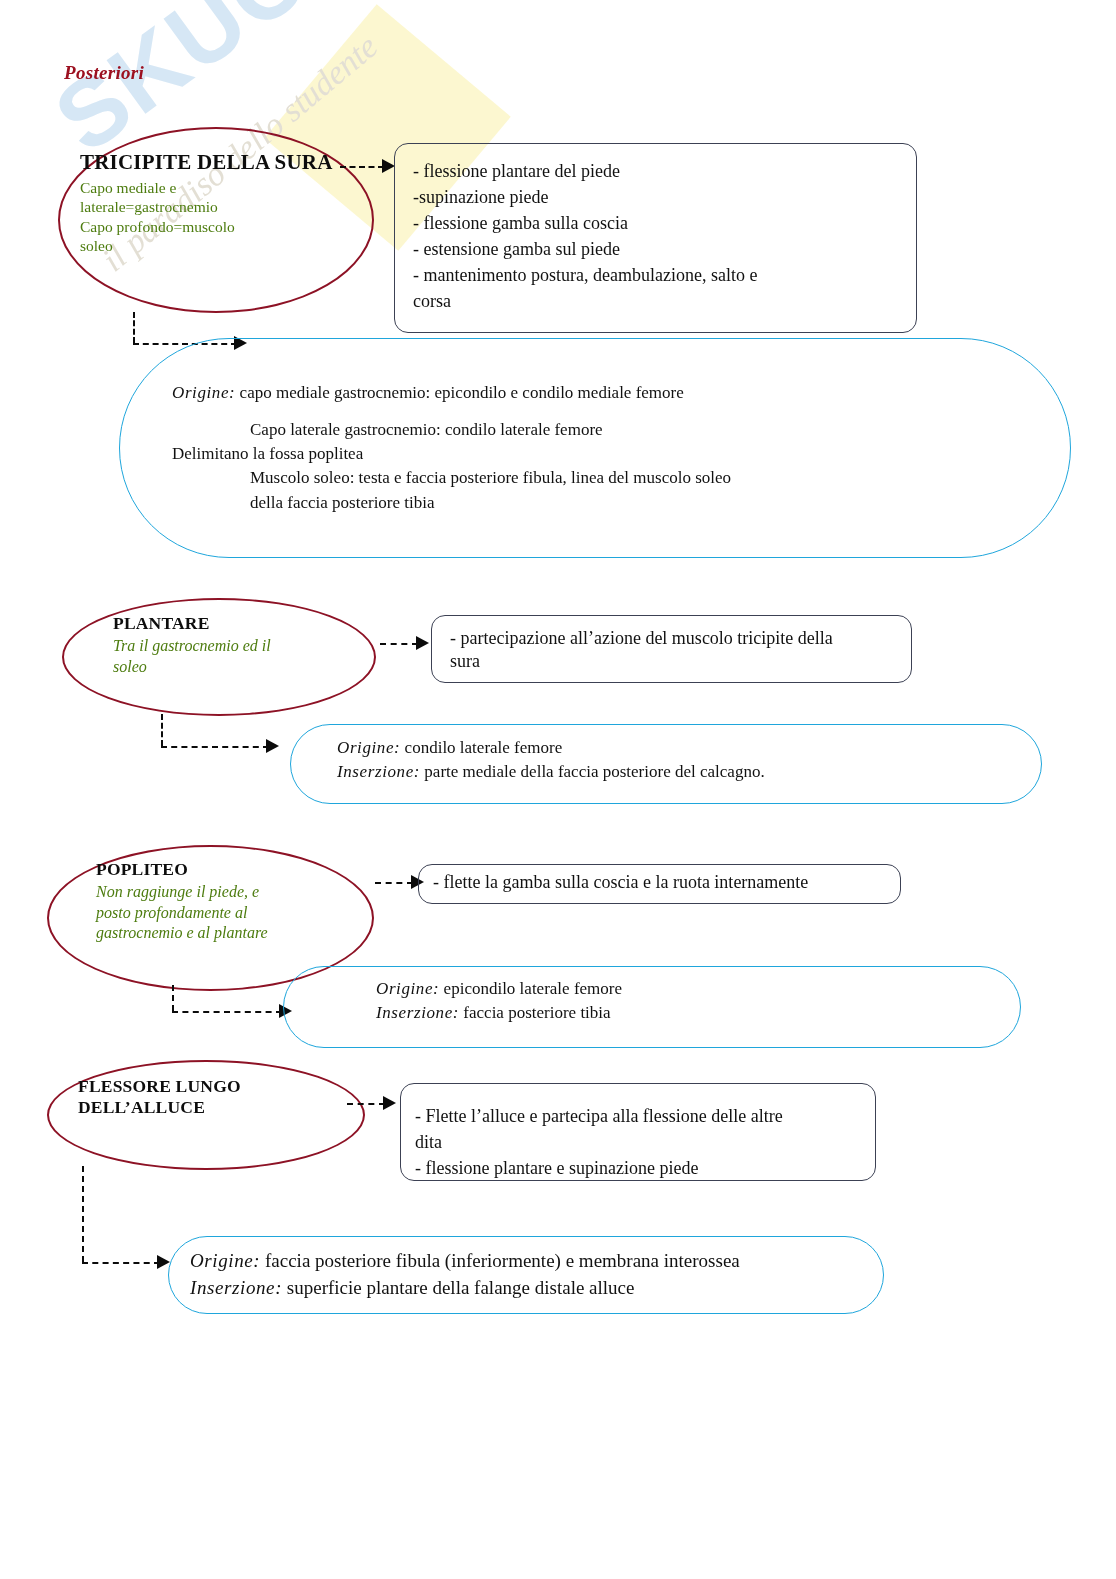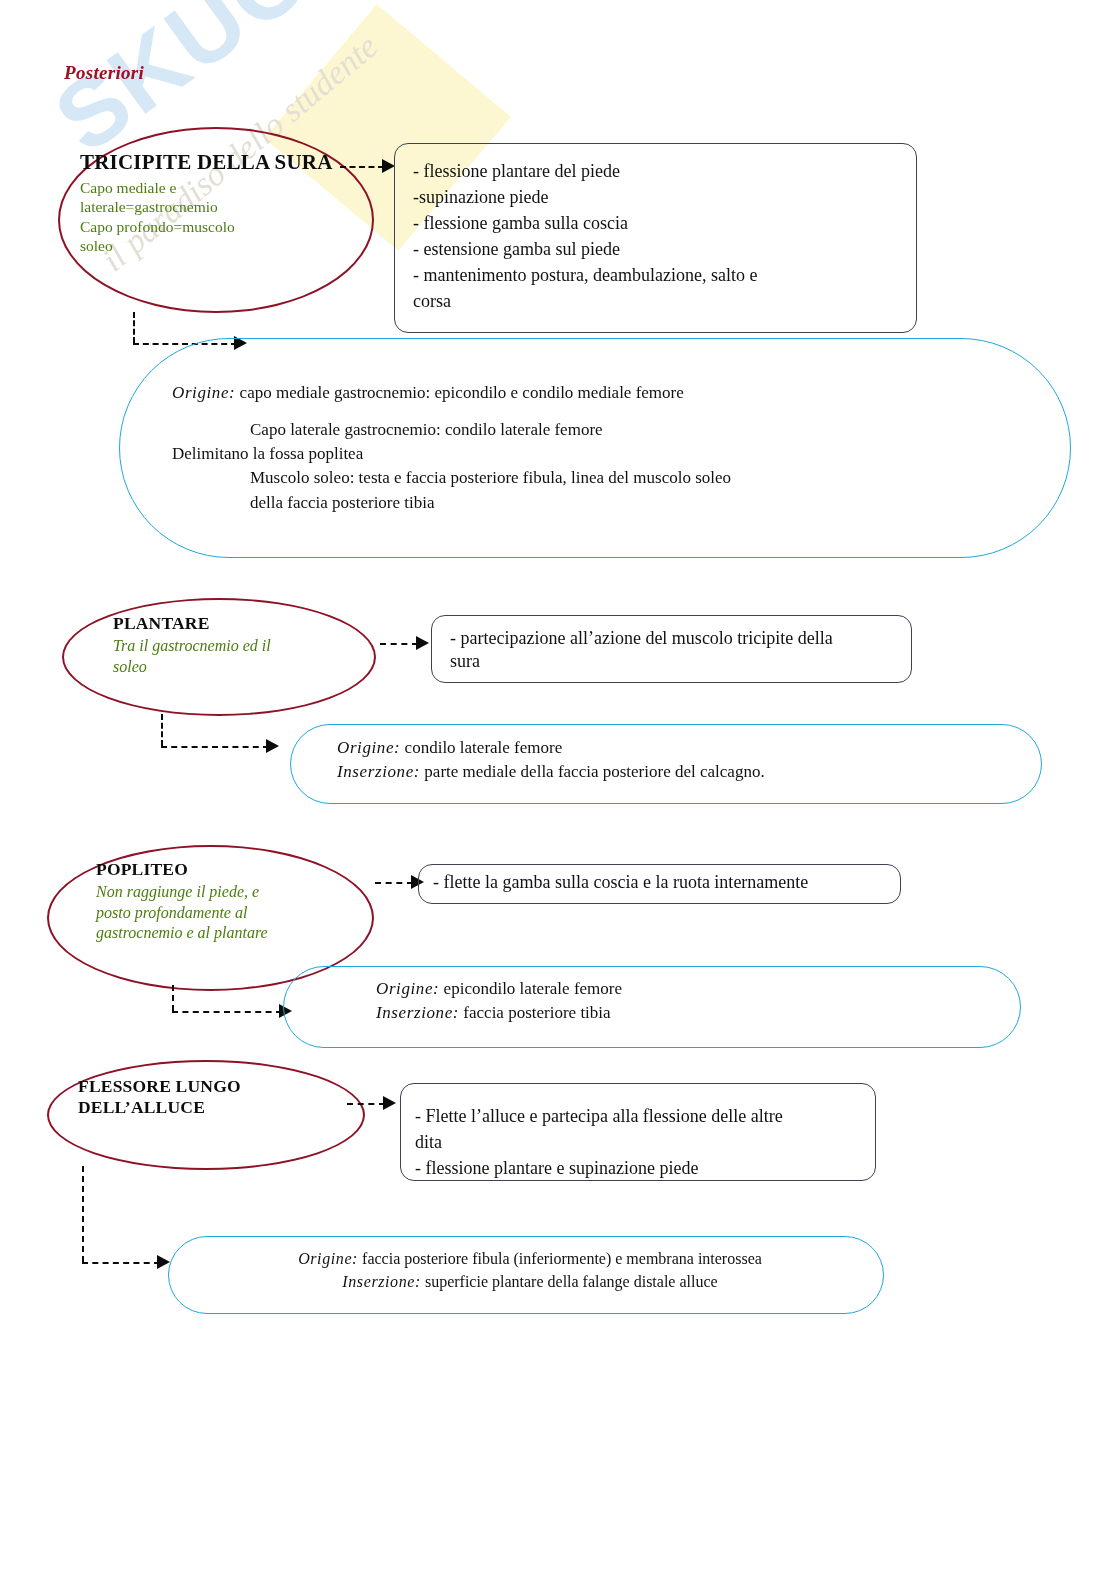--- a/index.html
+++ b/index.html
@@ -150,22 +150,21 @@
     position: absolute;
     box-sizing: border-box;
   }
   .stadium-text .line {
     font-size: 17px;
     line-height: 1.42;
     color: #111111;
     white-space: nowrap;
   }
   .stadium-text .line.sm {
-    font-size: 16px;
-    text-align: center;
+    font-size: 19px;
   }
   .lbl {
     font-style: italic;
     letter-spacing: .6px;
   }
   .ind1 { padding-left: 78px; margin-top: 13px; }
   .ind2 { padding-left: 78px; }
 
   
   .connector { position: absolute; }

